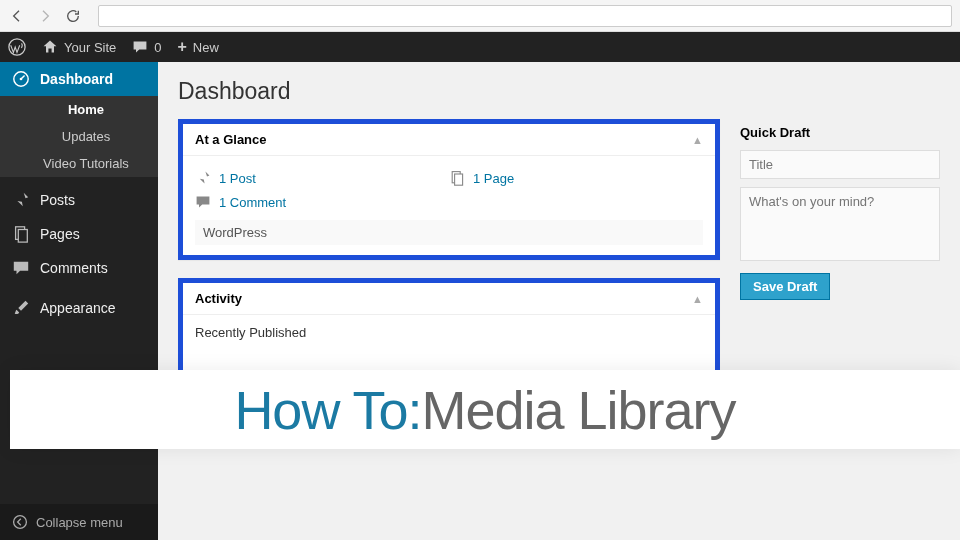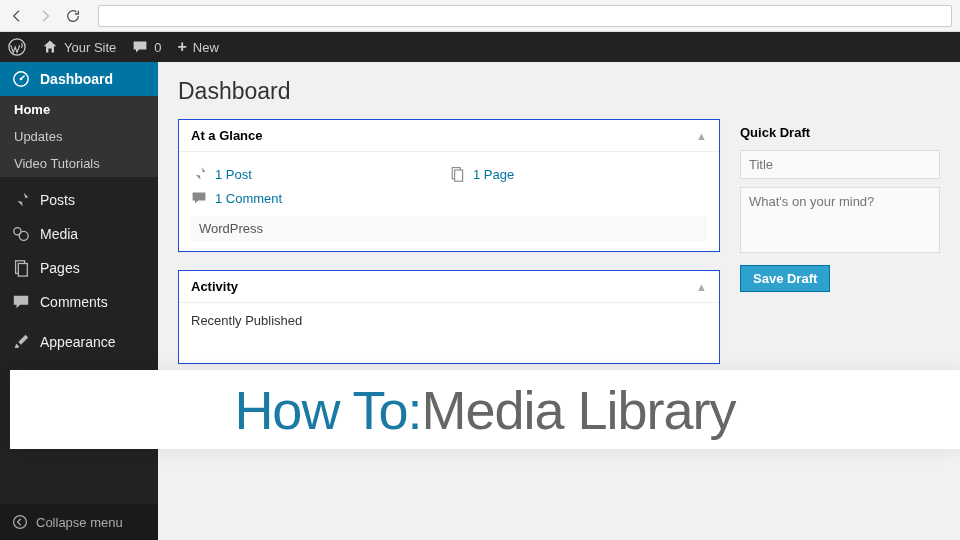--- a/index.html
+++ b/index.html
@@ -18,44 +18,44 @@
 .wrap { display:flex; height:calc(540px - 62px); }
 
 
 .sidebar { width:158px; background:#222; color:#eee; font-size:14px; display:flex; flex-direction:column; }
 .menu-item { padding:8px 12px; display:flex; align-items:center; gap:10px; cursor:pointer; color:#eee; }
 .menu-item svg { width:18px; height:18px; opacity:.75; }
 .menu-item.current { background:#0074a2; color:#fff; font-weight:600; position:relative; }
 .menu-item.current svg{ opacity:1; }
 .menu-item.current::after{ content:""; position:absolute; right:-8px; top:50%; transform:translateY(-50%); border:8px solid transparent; border-left-color:#0074a2; }
 .submenu { background:#333; }
-.submenu .sub-item { padding:6px 0 6px 14px; font-size:13px; color:#ccc; cursor:pointer; }
+.submenu .sub-item { padding:6px 0 6px 14px; font-size:13px; color:#ccc; cursor:pointer;text-align:center; }
 .submenu .sub-item.active { color:#fff; font-weight:600; }
 .collapse { margin-top:auto; padding:10px 12px; display:flex; align-items:flex-end; gap:8px; color:#aaa; background:#1a1a1a; font-size:13px; cursor:pointer; }
 .sep { height:6px; }
 
 
 .content { flex:1; padding:16px 20px; overflow:hidden; }
 h1.page-title { font-size:23px; font-weight:400; color:#333; margin-bottom:14px; }
 .cols { display:flex; gap:20px; }
 .col-main { flex:1; min-width:0; }
 .col-side { width:200px; flex:none; }
 
-.postbox { background:#fff; border:1px solid #1d4ed8; margin-bottom:18px; box-shadow:0 1px 1px rgba(0,0,0,.04); }
+.postbox { background:#fff; border:5px solid #1d4ed8; margin-bottom:18px; box-shadow:0 1px 1px rgba(0,0,0,.04); }
 .postbox-header { padding:8px 12px; border-bottom:1px solid #eee; display:flex; align-items:center; justify-content:space-between; font-weight:700; font-size:13px; }
 .toggle-arrow { color:#aaa; font-size:11px; }
 .postbox-body { padding:10px 12px; font-size:13px; color:#333; }
 
 .glance-row { display:flex; }
 .glance-item { display:flex; align-items:center; gap:8px; width:50%; color:#0074a2; padding:4px 0; cursor:pointer; }
 .glance-item svg { color:#888; width:16px; height:16px; }
 .version-bar { background:#f9f9f9; padding:5px 8px; margin-top:6px; color:#555; font-size:13px; }
 
 .col-side input[type=text], .col-side textarea { width:100%; border:1px solid #ddd; background:#fafafa; padding:6px 8px; font-size:13px; color:#666; margin-bottom:8px; font-family:inherit; }
-.col-side textarea { height:66px; resize:none; }
+.col-side textarea { height:74px; resize:none; }
 .btn-primary { background:#2ea2cc; color:#fff; border:1px solid #0074a2; padding:5px 12px; font-size:13px; border-radius:0; cursor:pointer; font-weight:600; }
 
 
 .banner { position:absolute; left:10px; right:0; top:370px; height:79px; background:#fff; display:flex; align-items:center; justify-content:center; font-size:54px; font-weight:300; color:#666; letter-spacing:-1px; box-shadow:0 0 18px rgba(0,0,0,0.08); font-family:"Helvetica Neue",Arial,sans-serif; }
 .banner .accent { color:#1b7aa3; font-weight:400; }
 </style>
 </head>
 <body>
 
 <div class="browser-bar">
@@ -118,27 +118,20 @@
       <div class="sub-item active">Home</div>
       <div class="sub-item">Updates</div>
       <div class="sub-item">Video Tutorials</div>
     </div>
     <div class="sep"></div>
     <div class="menu-item">
         <svg viewBox="0 0 20 20" fill="currentColor">
           <path d="M13 2l5 5-3 1-4 4 1 5-3-3-5 5 5-5-3-3 5 1 4-4z"></path>
         </svg>
         <span>Posts</span>
-      </div>
-    <div class="menu-item">
-        <svg viewBox="0 0 20 20" fill="currentColor">
-          <circle cx="6" cy="7" r="4" fill="none" stroke="currentColor" stroke-width="1.4"></circle>
-          <circle cx="13" cy="12" r="5" fill="none" stroke="currentColor" stroke-width="1.4"></circle>
-        </svg>
-        <span>Media</span>
       </div>
     <div class="menu-item">
         <svg viewBox="0 0 20 20" fill="currentColor">
           <rect x="4" y="2" width="10" height="14" fill="none" stroke="currentColor" stroke-width="1.4"></rect>
           <rect x="7" y="5" width="10" height="14" fill="#222" stroke="currentColor" stroke-width="1.4"></rect>
         </svg>
         <span>Pages</span>
       </div>
     <div class="menu-item">
         <svg viewBox="0 0 20 20" fill="currentColor">

